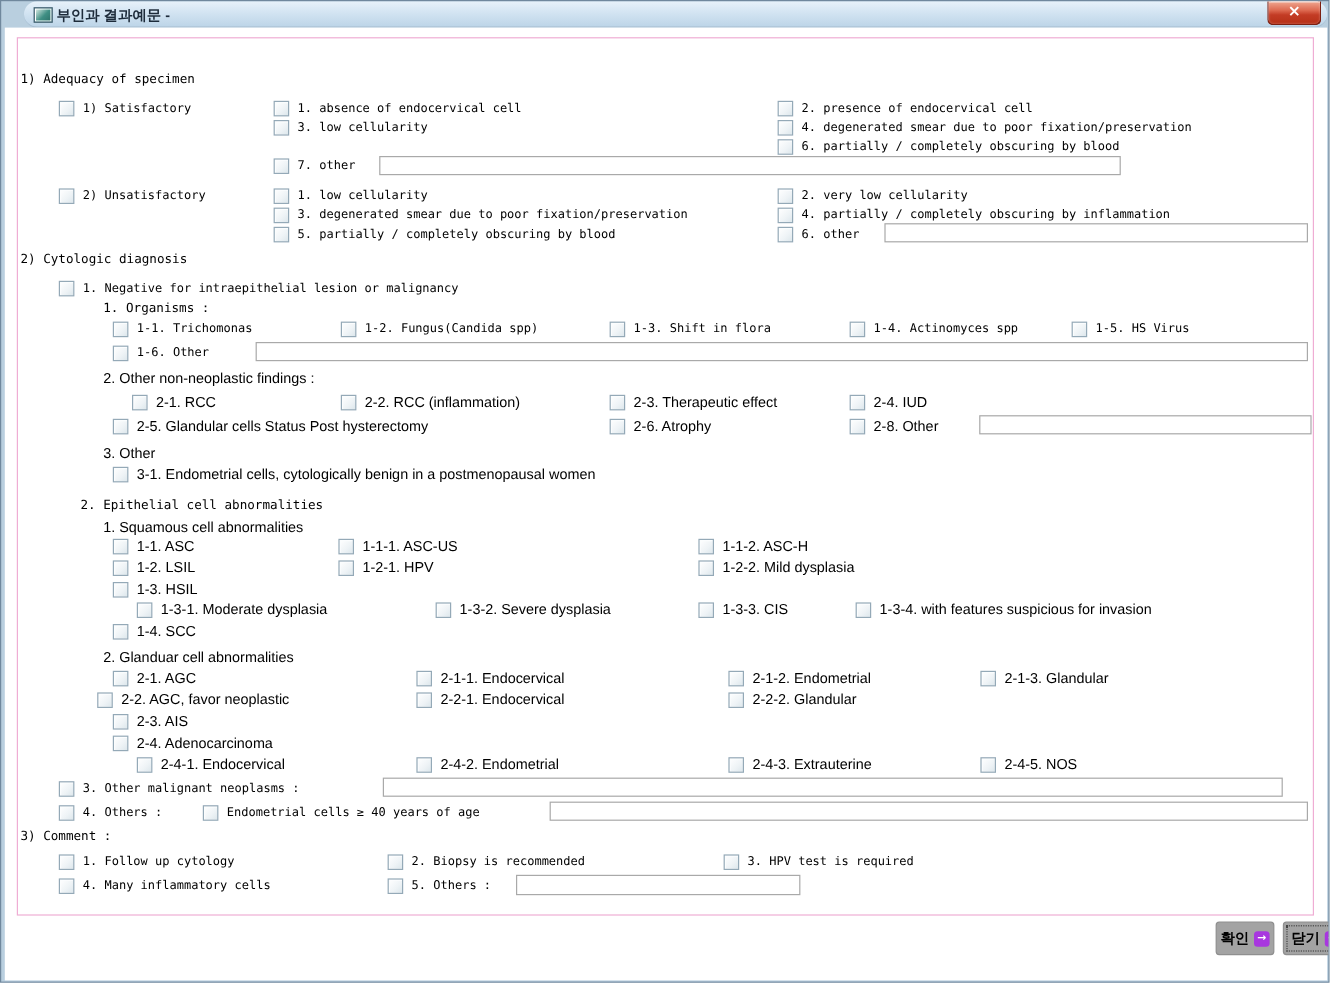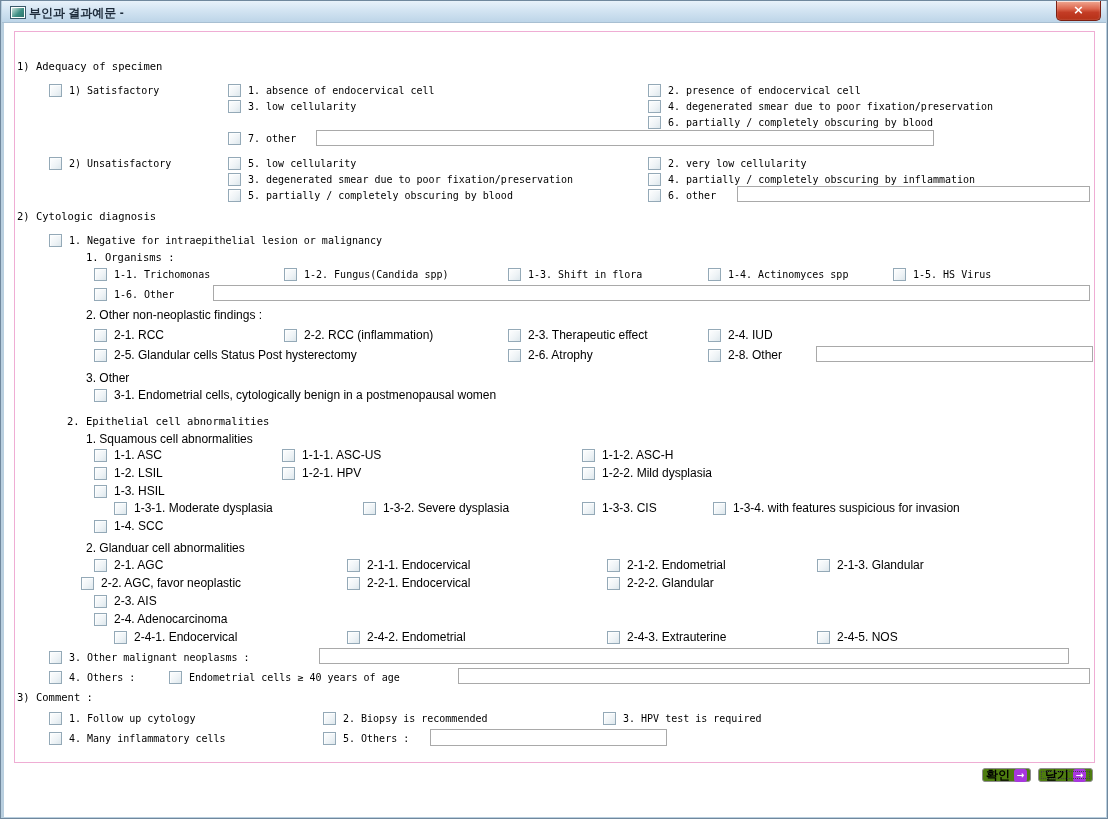--- a/index.html
+++ b/index.html
@@ -2,23 +2,24 @@
 <html><head>
 <meta charset="utf-8">
 <style>
   * { margin:0; padding:0; box-sizing:border-box; }
   body { background:#d8d8d8; font-family:"Liberation Sans", sans-serif; }
   .window {
     position:relative; width:1108px; height:819px;
     background:#b9cfdf; border:1px solid #70889d; overflow:hidden;
   }
   .titlebar {
-    position:absolute; left:1px; top:0; right:1px; height:22px;
+    position:absolute; left:19px; top:0; right:1px; height:22px;
     background:linear-gradient(180deg,#e8f2fa 0%,#d3e4f2 45%,#bdd5e8 100%);
     border-bottom:1px solid #a8bfd2;
+    border-radius:11px;
   }
   .title-text {
     position:absolute; left:27px; top:4px;
     font:bold 12px "Liberation Sans", sans-serif; color:#1d2b3a; white-space:nowrap;
   }
   .app-icon {
     position:absolute; left:8px; top:5px; width:16px; height:13px;
     background:linear-gradient(135deg,#e8f4ee 0%, #3f8f84 55%, #2a6f66 100%);
     border:1px solid #3a5a6a; box-shadow:inset 0 0 0 1px #ffffff;
   }
@@ -50,24 +51,24 @@
     background:linear-gradient(135deg,#ffffff 0%,#eef3f6 60%,#dde7ec 100%);
     border:1px solid #94a9b7;
     box-shadow:inset 1px 1px 0 #fbfdfe;
   }
   .tin {
     position:absolute; height:16px; background:#fff;
     border:1px solid #a9a9a9; font:11px "DejaVu Sans Mono", monospace;
     padding:0 3px; color:#000;
   }
   .btn {
-    position:absolute; height:14px; background:#4d7c0f;
+    position:absolute; height:28px; background:#a3a3a3;
     border:1px solid #8f8f8f; border-radius:3px;
     display:flex; align-items:center; justify-content:center; gap:4px;
-    font:bold 12px "Liberation Sans", sans-serif; color:#000; cursor:pointer;
+    font:bold 12px "Liberation Sans", sans-serif; color:#000; cursor:pointer;margin-left:31px;
   }
   .btn.focused { outline:1px dotted #444; outline-offset:-4px; }
   .arw {
     width:13px; height:13px; border-radius:3px; background:#a837df;
     color:#fff; font:bold 9px "DejaVu Sans", sans-serif; line-height:13px; text-align:center;
   }
 </style>
 </head>
 <body>
 
@@ -111,21 +112,21 @@
       <span>7. other</span>
     </div>
   <input class="tin" style="left: 315px; top: 129px; width: 618px;" value="">
 
   <div class="it mono" style="left:48px;top:155px">
       <span class="cb"></span>
       <span>2) Unsatisfactory</span>
     </div>
   <div class="it mono" style="left:227px;top:155px">
       <span class="cb"></span>
-      <span>5. low cellularity</span>
+      <span>1. low cellularity</span>
     </div>
   <div class="it mono" style="left:647px;top:155px">
       <span class="cb"></span>
       <span>2. very low cellularity</span>
     </div>
   <div class="it mono" style="left:227px;top:171px">
       <span class="cb"></span>
       <span>3. degenerated smear due to poor fixation/preservation</span>
     </div>
   <div class="it mono" style="left:647px;top:171px">
@@ -169,21 +170,21 @@
       <span class="cb"></span>
       <span>1-5. HS Virus</span>
     </div>
   <div class="it mono" style="left:93px;top:286px">
       <span class="cb"></span>
       <span>1-6. Other</span>
     </div>
   <input class="tin" style="left: 212px; top: 284px; width: 877px;" value="">
 
   <div class="hd sans" style="left:85px;top:307px">2. Other non-neoplastic findings :</div>
-  <div class="it sans" style="left:93px;top:327px">
+  <div class="it sans" style="left:109px;top:327px">
       <span class="cb"></span>
       <span>2-1. RCC</span>
     </div>
   <div class="it sans" style="left:283px;top:327px">
       <span class="cb"></span>
       <span>2-2. RCC (inflammation)</span>
     </div>
   <div class="it sans" style="left:507px;top:327px">
       <span class="cb"></span>
       <span>2-3. Therapeutic effect</span>

